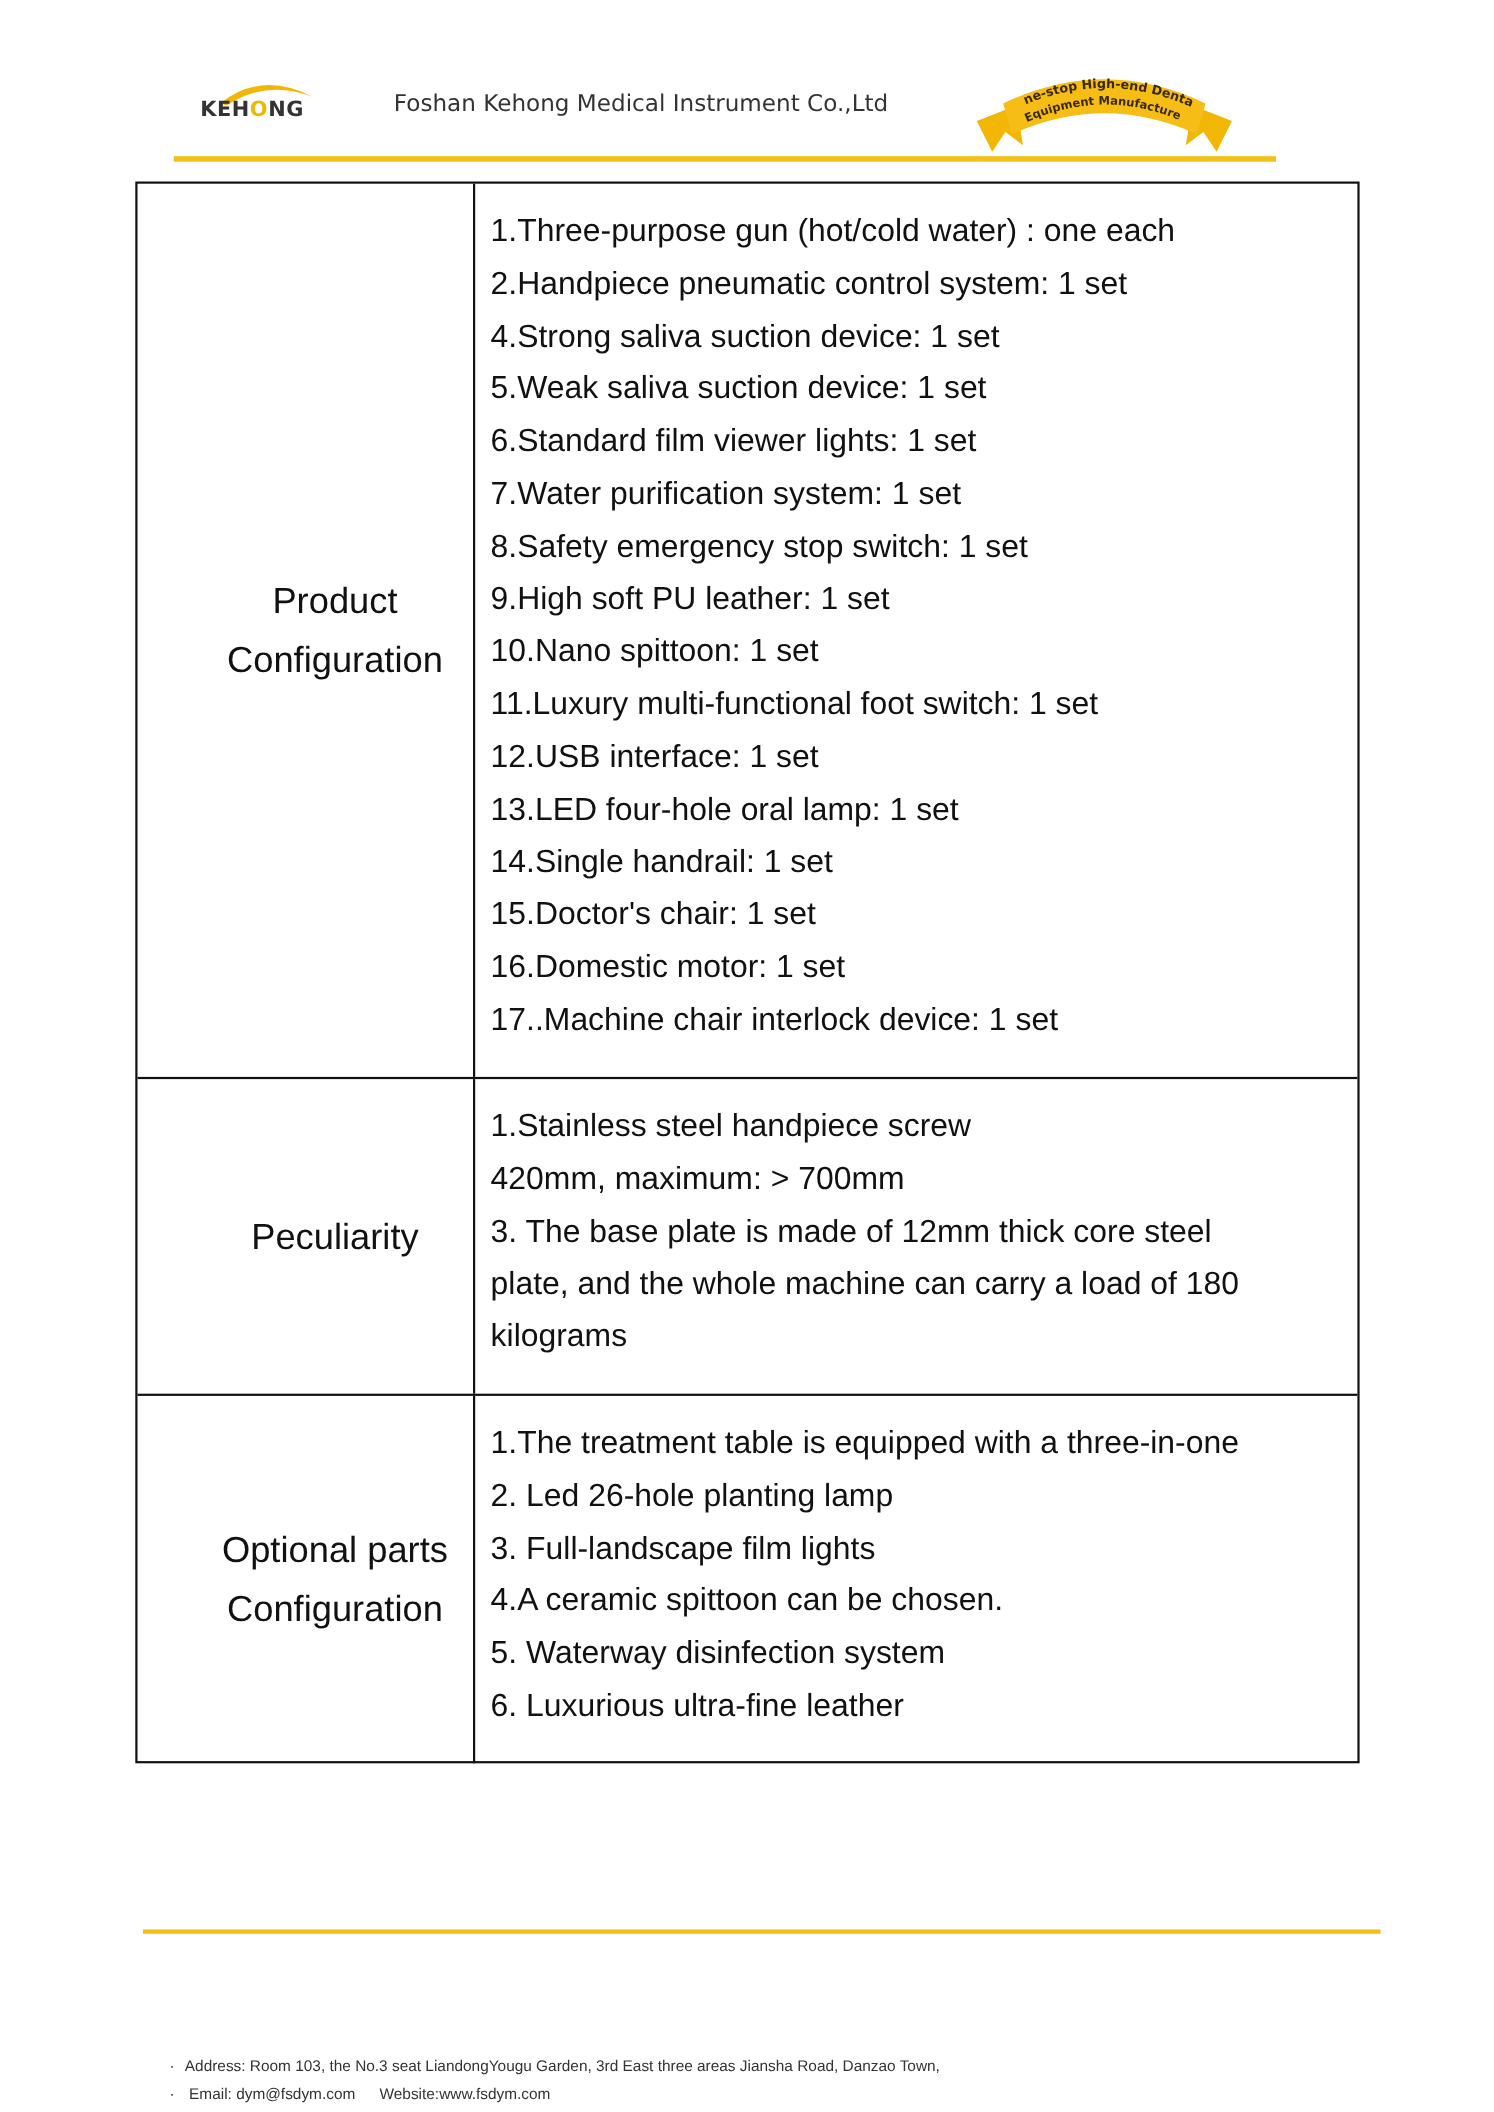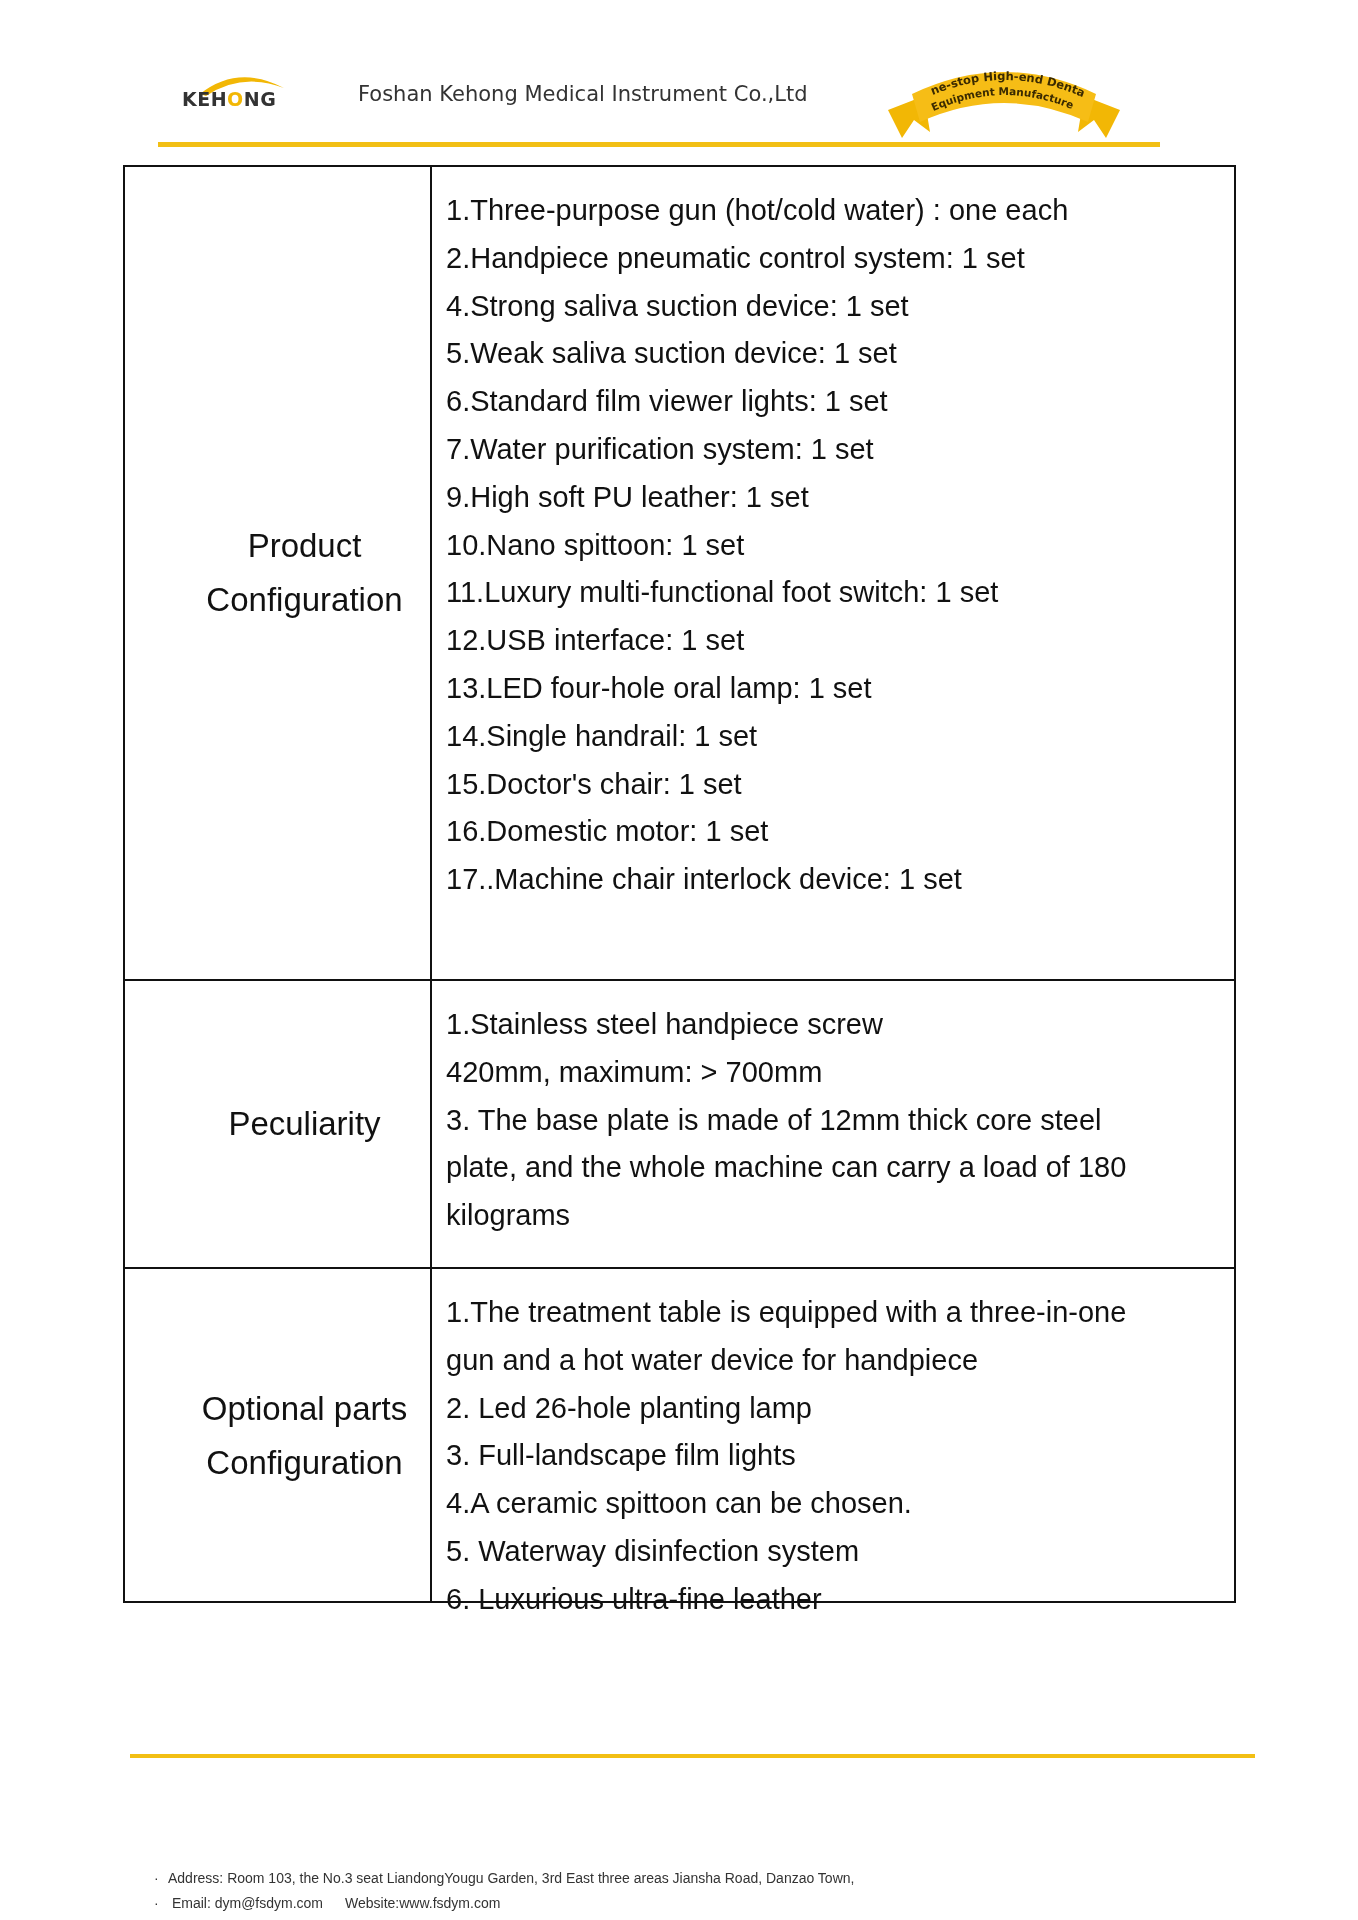--- a/index.html
+++ b/index.html
@@ -73,20 +73,21 @@
       <span>Configuration</span>
     </div>
       </div>
     <div class="value-cell">
         <div class="line">1.Three-purpose gun (hot/cold water) : one each</div>
         <div class="line">2.Handpiece pneumatic control system: 1 set</div>
         <div class="line">4.Strong saliva suction device: 1 set</div>
         <div class="line">5.Weak saliva suction device: 1 set</div>
         <div class="line">6.Standard film viewer lights: 1 set</div>
         <div class="line">7.Water purification system: 1 set</div>
+        <div class="line">8.Safety emergency stop switch: 1 set</div>
         <div class="line">9.High soft PU leather: 1 set</div>
         <div class="line">10.Nano spittoon: 1 set</div>
         <div class="line">11.Luxury multi-functional foot switch: 1 set</div>
         <div class="line">12.USB interface: 1 set</div>
         <div class="line">13.LED four-hole oral lamp: 1 set</div>
         <div class="line">14.Single handrail: 1 set</div>
         <div class="line">15.Doctor's chair: 1 set</div>
         <div class="line">16.Domestic motor: 1 set</div>
         <div class="line">17..Machine chair interlock device: 1 set</div>
       </div>
@@ -107,21 +108,20 @@
   </div>
   <div class="row" id="row-optional">
     <div class="label-cell">
         <div>
       <span>Optional parts</span>
       <span>Configuration</span>
     </div>
       </div>
     <div class="value-cell">
         <div class="line">1.The treatment table is equipped with a three-in-one</div>
-        <div class="line">gun and a hot water device for handpiece</div>
         <div class="line">2. Led 26-hole planting lamp</div>
         <div class="line">3. Full-landscape film lights</div>
         <div class="line">4.A ceramic spittoon can be chosen.</div>
         <div class="line">5. Waterway disinfection system</div>
         <div class="line">6. Luxurious ultra-fine leather</div>
       </div>
   </div>
 </div>
 
 <div id="footer-rule" class="abs"></div>

